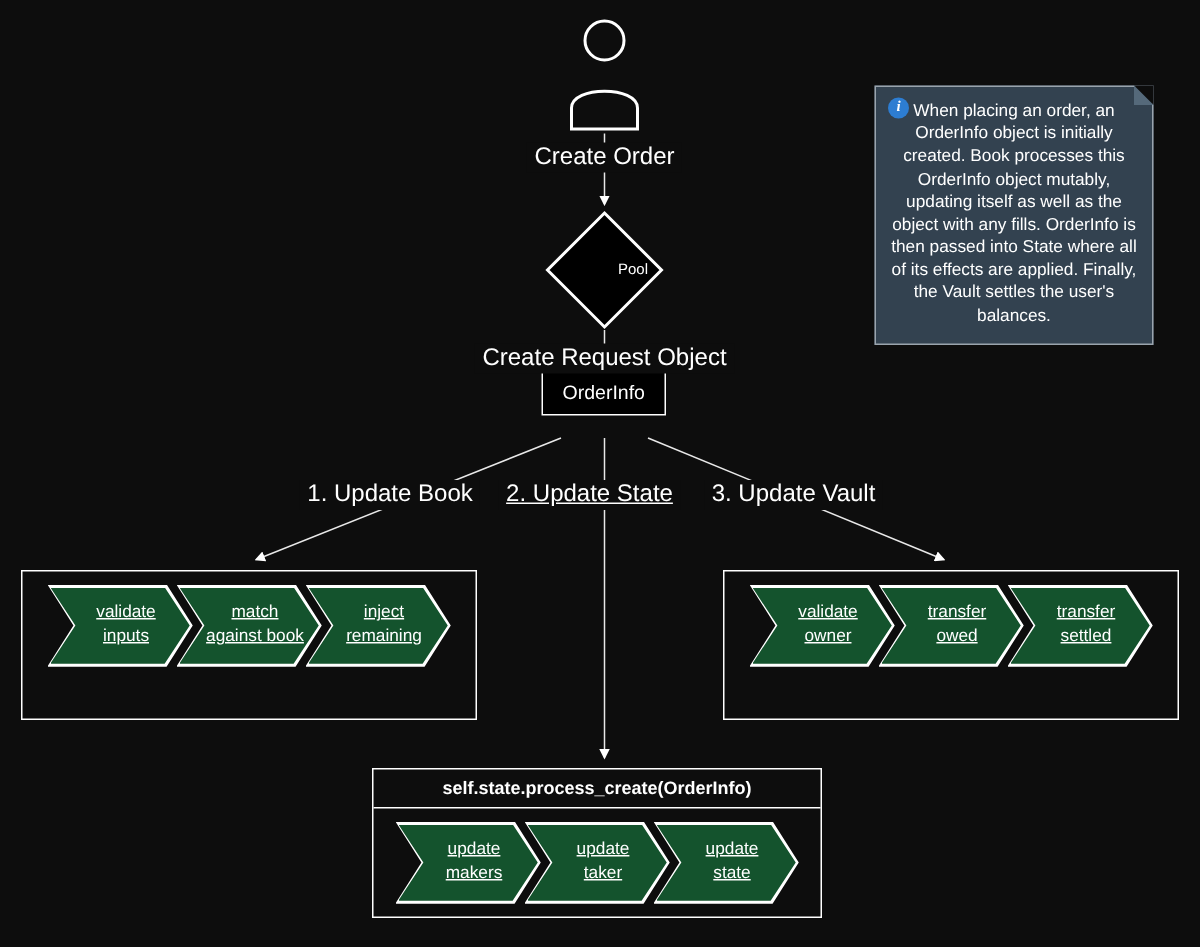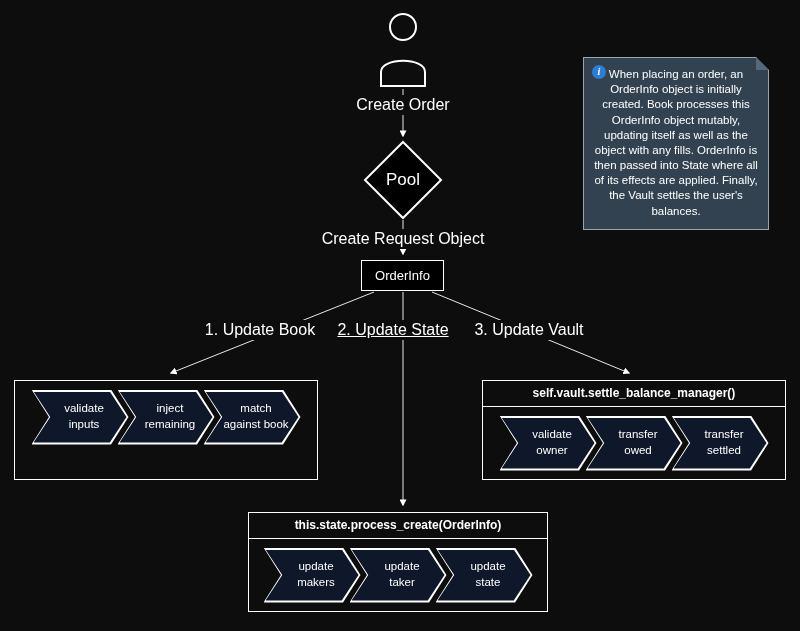--- a/index.html
+++ b/index.html
@@ -33,22 +33,23 @@
     box-sizing: border-box;
     display: flex;
     align-items: center;
     justify-content: center;
     font-size: 13px;
     z-index: 2;
   }
   .diamond-label {
     position: absolute;
     transform: translate(-50%, -50%);
-    font-size: 17px;
-    z-index: 2;
+    font-size: 10px;
+    z-index: 2;
+    margin-left: 19px;
   }
   .group {
     position: absolute;
     border: 1px solid #ffffff;
     background: #0d0d0d;
     box-sizing: border-box;
     z-index: 2;
   }
   .group-title {
     height: 25px;
@@ -69,31 +70,32 @@
     width: 97px;
     height: 55px;
     background: #ffffff;
     clip-path: polygon(0% 0%, 82% 0%, 100% 50%, 82% 100%, 0% 100%, 18% 50%);
     flex: none;
   }
   .chev + .chev { margin-left: -11px; }
   .chev-inner {
     position: absolute;
     inset: 2px;
-    background: #0f172a;
+    background: #14532d;
     clip-path: polygon(0% 0%, 82% 0%, 100% 50%, 82% 100%, 0% 100%, 18% 50%);
     display: flex;
     flex-direction: column;
     align-items: center;
     justify-content: center;
     text-align: center;
     font-size: 11.5px;
     line-height: 1.35;
     padding-left: 8px;
     box-sizing: border-box;
+    text-decoration: underline;
   }
   .note {
     position: absolute;
     left: 583px; top: 57px;
     width: 186px; height: 173px;
     background: #334250;
     border: 1px solid #9aa4ad;
     box-sizing: border-box;
     padding: 9px 5px 5px 5px;
     font-size: 11.5px;
@@ -164,49 +166,48 @@
   </svg>
 
   <div class="edge-label" style="left:403px; top:105px;">Create Order</div>
   <div class="edge-label" style="left:403px; top:239px;">Create Request Object</div>
   <div class="edge-label" style="left:260px; top:330px;">1. Update Book</div>
   <div class="edge-label" style="left:393px; top:330px;text-decoration:underline;">2. Update State</div>
   <div class="edge-label" style="left:529px; top:330px;text-align:center;">3. Update Vault</div>
 
   <div class="diamond-label" style="left:403px; top:180px;">Pool</div>
 
-  <div class="node-rect" style="left:361px; top:260px; width:83px; height:31px;">
+  <div class="node-rect" style="left:361px; top:246px; width:83px; height:31px;">
     <span>OrderInfo</span>
   </div>
 
   <div class="group" style="left:14px; top:380px; width:304px; height:100px;">
     <div class="chev-row">
       <div class="chev">
         <div class="chev-inner">
           <span>validate</span>
           <span>inputs</span>
         </div>
       </div>
       <div class="chev">
         <div class="chev-inner">
+          <span>match</span>
+          <span>against book</span>
+        </div>
+      </div>
+      <div class="chev">
+        <div class="chev-inner">
           <span>inject</span>
           <span>remaining</span>
         </div>
       </div>
-      <div class="chev">
-        <div class="chev-inner">
-          <span>match</span>
-          <span>against book</span>
-        </div>
-      </div>
     </div>
   </div>
 
   <div class="group" style="left:482px; top:380px; width:304px; height:100px;">
-    <div class="group-title">self.vault.settle_balance_manager()</div>
     <div class="chev-row">
       <div class="chev">
         <div class="chev-inner">
           <span>validate</span>
           <span>owner</span>
         </div>
       </div>
       <div class="chev">
         <div class="chev-inner">
           <span>transfer</span>
@@ -216,21 +217,21 @@
       <div class="chev">
         <div class="chev-inner">
           <span>transfer</span>
           <span>settled</span>
         </div>
       </div>
     </div>
   </div>
 
   <div class="group" style="left:248px; top:512px; width:300px; height:100px;">
-    <div class="group-title">this.state.process_create(OrderInfo)</div>
+    <div class="group-title">self.state.process_create(OrderInfo)</div>
     <div class="chev-row">
       <div class="chev">
         <div class="chev-inner">
           <span>update</span>
           <span>makers</span>
         </div>
       </div>
       <div class="chev">
         <div class="chev-inner">
           <span>update</span>

